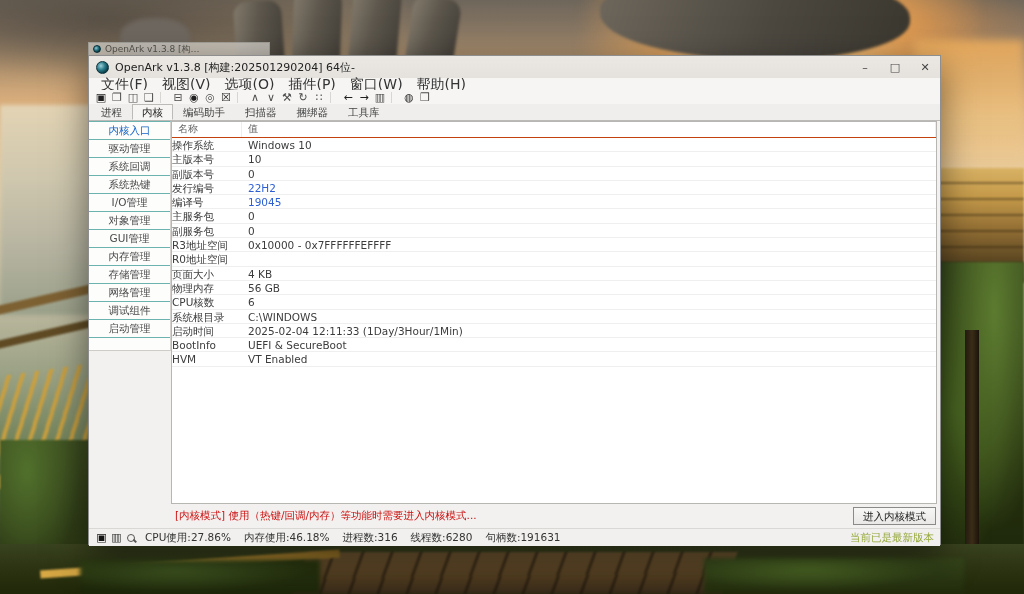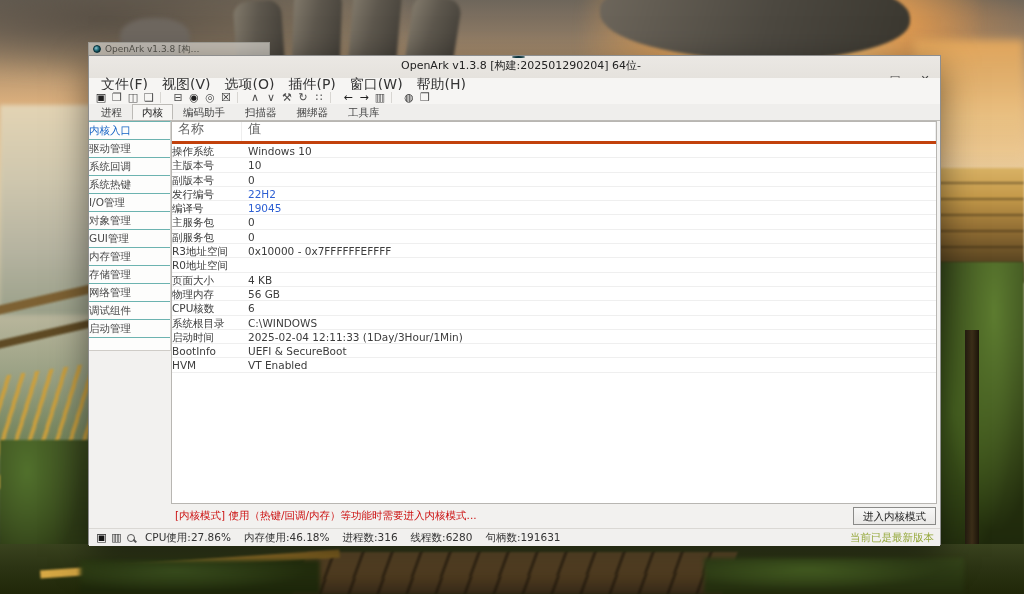--- a/index.html
+++ b/index.html
@@ -85,21 +85,21 @@
   .ghost .logo { width:8px; height:8px; margin-right:4px; }
 
   
   .win {
     position:absolute; left:88px; top:55px; width:853px; height:490px; z-index:10;
     background:#f2f1ef; border:1px solid #8e8e8e;
     box-shadow:0 12px 34px rgba(0,0,0,.5);
     font-size:11px; color:#333;
   }
   .titlebar { position:absolute; left:0; top:0; right:0; height:22px;
-    background:linear-gradient(180deg,#ebe8e4,#e5e2dd); display:flex; align-items:center; padding-left:7px;flex-direction:column; }
+    background:linear-gradient(180deg,#ebe8e4,#e5e2dd); display:flex; align-items:center; padding-left:7px; }
   .logo { display:inline-block; width:13px; height:13px; border-radius:50%;
     background:radial-gradient(circle at 35% 35%, #9ecfd8 0%, #2c7d8c 40%, #0b3a44 75%);
     border:1px solid #0a333c; }
   .title-text { margin-left:6px; font-size:11px; color:#222; white-space:nowrap; }
   .win-controls { margin-left:auto; display:flex; height:100%; }
   .win-btn { width:30px; height:100%; display:flex; align-items:center; justify-content:center;
     font-size:11px; color:#444; }
 
   .menubar { position:absolute; left:0; top:22px; right:0; height:12px;
     background:#f6f5f3; display:flex; align-items:center; padding-left:5px; }
@@ -114,30 +114,30 @@
   .tabbar { position:absolute; left:0; top:48px; right:0; height:17px;
     background:#efeeec; border-bottom:1px solid #bcbab6; display:flex; align-items:flex-start; padding-left:2px; }
   .tab { height:16px; line-height:15px; padding:0 9px; font-size:10.5px; color:#444;
     border:1px solid transparent; border-bottom:none; margin-bottom:-1px; white-space:nowrap; }
   .tab.active { background:#f6f5f3; border-color:#bcbab6; color:#222;
     border-bottom:1px solid #f6f5f3; }
 
   .content { position:absolute; left:0; top:65px; width:100%; height:383px; background:#f2f1ef; }
 
   .side { position:absolute; left:0; top:0; width:82px; height:100%; }
-  .side-item { height:18px; line-height:17px; font-size:10.5px; color:#4a4a4a;
+  .side-item { height:18px; line-height:17px; text-align:center; font-size:10.5px; color:#4a4a4a;
     background:#fdfdfc; border-bottom:1px solid #6cb3b0; }
   .side-list { border-top:1px solid #6cb3b0; border-right:1px solid #d5d3cf; }
   .side-item.active { color:#1563c5; }
   .side-empty { height:13px; background:#fdfdfc; border-right:1px solid #d5d3cf; border-bottom:1px solid #cfccc7; }
 
   .panel { position:absolute; left:82px; top:0; width:766px; height:383px;
     background:#ffffff; border:1px solid #b8b6b2; overflow:hidden; }
-  .thead { display:grid; grid-template-columns:70px 1fr; height:22px; line-height:14px;
-    color:#666; font-size:13px; border-bottom:3px solid #c2410c; }
+  .thead { display:grid; grid-template-columns:70px 1fr; height:16px; line-height:14px;
+    color:#666; font-size:10px; border-bottom:1px solid #c2410c; }
   .thead span { padding-left:6px; border-right:1px solid #eeeeee; }
   .trow { display:grid; grid-template-columns:70px 1fr; height:14.3px; line-height:14px;
     font-size:10.5px; border-bottom:1px solid #efefef; color:#3c3c3c; }
   .trow .tname { white-space:nowrap; overflow:hidden; }
   .trow .tval { padding-left:6px; white-space:nowrap; overflow:hidden; }
   .trow.link .tval { color:#2d5fd3; }
 
   .hintbar { position:absolute; left:0; top:448px; right:0; height:24px;
     display:flex; align-items:center; padding:0 4px 0 86px; }
   .hint-msg { flex:1; font-size:10.5px; color:#cc1111; white-space:nowrap; overflow:hidden; }

